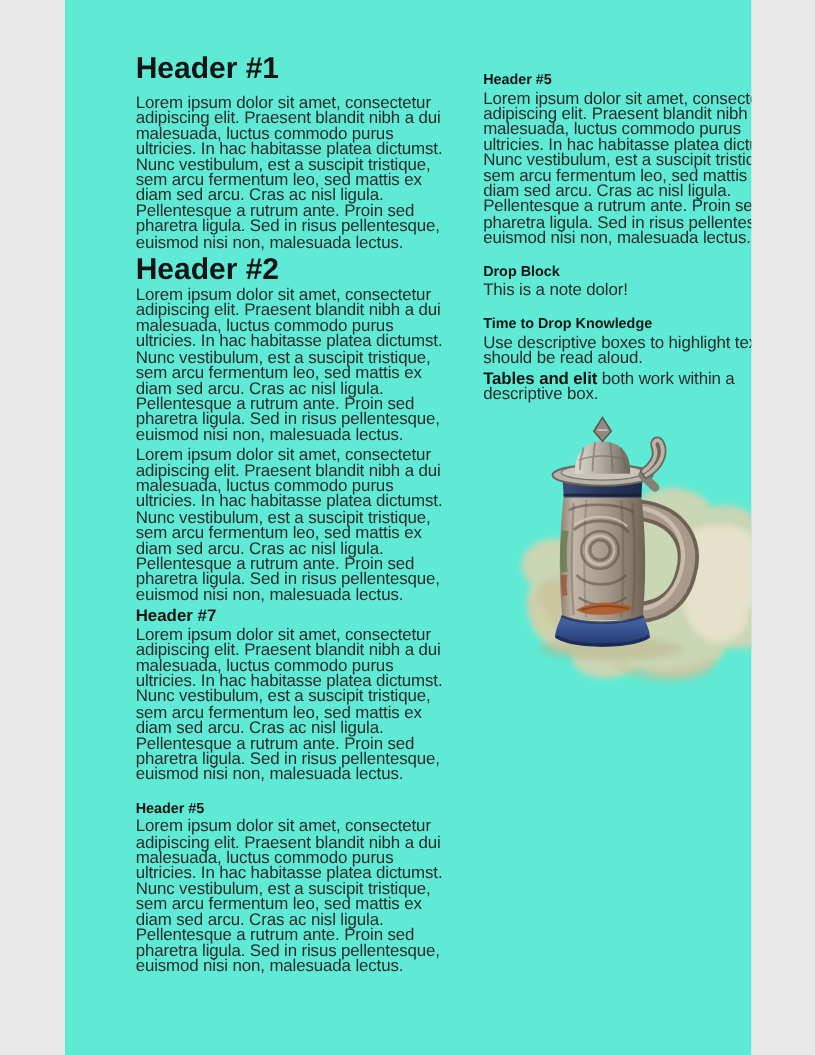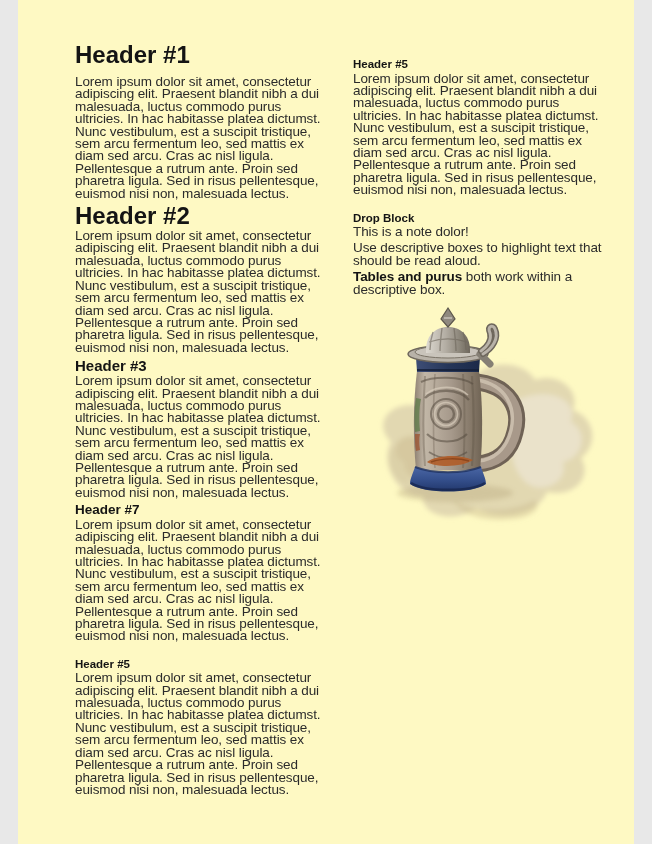--- a/index.html
+++ b/index.html
@@ -1,17 +1,17 @@
 <!DOCTYPE html>
 <html><head>
 <meta charset="utf-8">
 <style>
   html,body{margin:0;padding:0;background:#e8e8e8;}
   .page{
-    position:relative;width:616px;height:844px;background:#fef9c3;
+    position:relative;width:549px;height:844px;background:#5eead4;
     margin:0 auto;overflow:hidden;
     font-family:"Liberation Sans","DejaVu Sans",sans-serif;
     color:#2b2b2b;
   }
   .columns{display:flex;gap:23px;padding:43px 0 0 57px;}
   .col{width:255px;flex:0 0 255px;}
   h1,h2,h3,h4,h5{margin:0 0 2px 0;color:#141414;font-weight:700;line-height:1;}
   h1.hdr1{font-size:24px;margin-bottom:9px;letter-spacing:0;}
   h2.hdr2{font-size:24px;}
   h3.hdr3{font-size:15px;}
@@ -52,21 +52,20 @@
 malesuada, luctus commodo purus
 ultricies. In hac habitasse platea dictumst.
 Nunc vestibulum, est a suscipit tristique,
 sem arcu fermentum leo, sed mattis ex
 diam sed arcu. Cras ac nisl ligula.
 Pellentesque a rutrum ante. Proin sed
 pharetra ligula. Sed in risus pellentesque,
 euismod nisi non, malesuada lectus.</p>
       </section>
       <section>
-        <h3 class="hdr3">Header #3</h3>
         <p class="body">Lorem ipsum dolor sit amet, consectetur
 adipiscing elit. Praesent blandit nibh a dui
 malesuada, luctus commodo purus
 ultricies. In hac habitasse platea dictumst.
 Nunc vestibulum, est a suscipit tristique,
 sem arcu fermentum leo, sed mattis ex
 diam sed arcu. Cras ac nisl ligula.
 Pellentesque a rutrum ante. Proin sed
 pharetra ligula. Sed in risus pellentesque,
 euismod nisi non, malesuada lectus.</p>
@@ -113,23 +112,24 @@
 pharetra ligula. Sed in risus pellentesque,
 euismod nisi non, malesuada lectus.</p>
       </section>
 
       <section>
         <h5 class="hdr5">Drop Block</h5>
         <p class="body">This is a note dolor!</p>
       </section>
 
       <section>
+        <h5 class="hdr5">Time to Drop Knowledge</h5>
         <p class="body">Use descriptive boxes to highlight text that
 should be read aloud.</p>
-        <p class="body"><b>Tables and purus</b><span> both work within a
+        <p class="body"><b>Tables and elit</b><span> both work within a
 descriptive box.</span></p>
       </section>
 
       <div class="illustration">
         <svg viewBox="0 0 280 225" width="280" height="225" xmlns="http://www.w3.org/2000/svg">
           <defs>
             <linearGradient id="lidg" x1="0" y1="0" x2="1" y2="0">
               <stop offset="0" stop-color="#ddd9d1"></stop>
                 <stop offset="0.45" stop-color="#b3ada3"></stop>
               <stop offset="0.78" stop-color="#8a8478"></stop>

